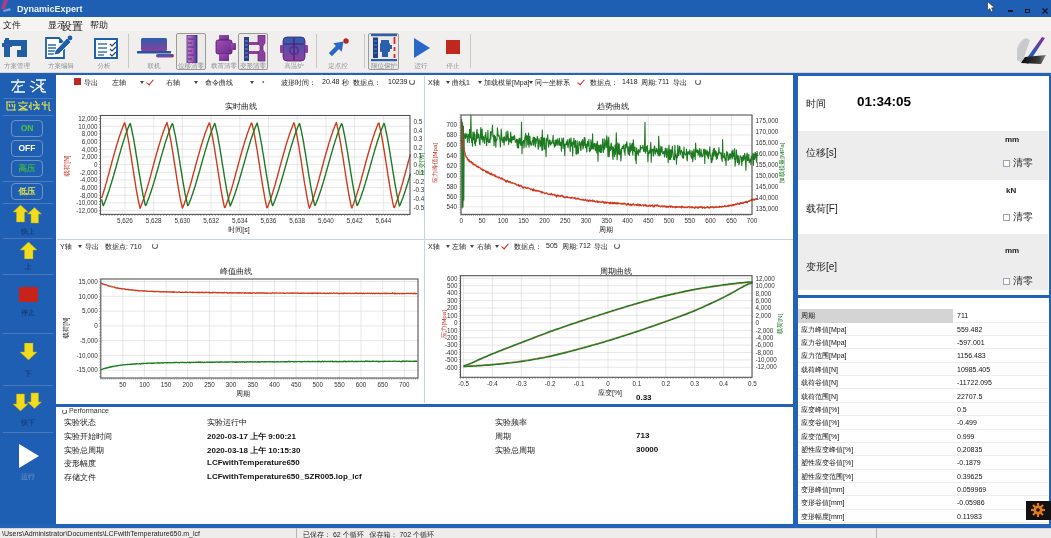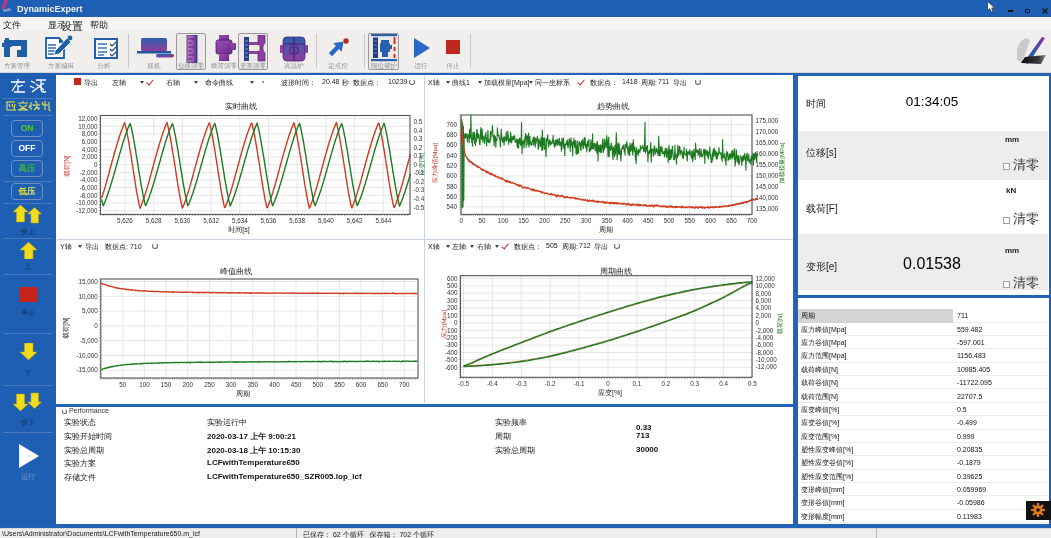--- a/index.html
+++ b/index.html
@@ -9,23 +9,23 @@
 .chk{display:inline-block;width:4px;height:7px;border-right:1.4px solid #c22;border-bottom:1.4px solid #c22;transform:rotate(40deg);vertical-align:middle;margin:0 2px 2px 2px}
 .hdr{position:absolute;font-size:7px;color:#1a1a1a;white-space:nowrap}
 .hdr span{margin-right:4px}
 .rfr{display:inline-block;width:6px;height:6px;border:1.1px solid #666;border-radius:50%;border-top-color:transparent;vertical-align:middle}
 .sbtn{position:absolute;left:11px;width:32px;height:17px;border:1.5px solid #7290bd;border-radius:4px;text-align:center;font-weight:bold;font-size:8.5px;line-height:14px;color:#fff}
 .sep{position:absolute;left:3px;width:50px;height:1px;background:#4a78b8}
 .slab{position:absolute;width:56px;text-align:center;font-size:7px;color:#16437e;font-weight:bold}
 .tlab{position:absolute;font-size:6.5px;color:#8a8f96;text-align:center;white-space:nowrap}
 .vsep{position:absolute;top:34px;width:1px;height:34px;background:#c9c7c5}
 .mlab{position:absolute;left:8px;font-size:10px;color:#222}
-.mval{position:absolute;font-weight:normal;color:#000;width:150px;text-align:center}
+.mval{position:absolute;font-weight:bold;color:#000;width:150px;}
 .munit{position:absolute;left:205px;font-size:8px;font-weight:bold;color:#222}
-.mclr{position:absolute;left:198px;font-size:13px;color:#333}
+.mclr{position:absolute;left:198px;font-size:10px;color:#333}
 .cb{display:inline-block;width:7px;height:7px;border:1px solid #9aa4ae;background:#fdfdfd;vertical-align:-1px;margin-right:3px}
 .trow{position:absolute;left:798px;width:250px;height:13.4px;font-size:7px;color:#111;border-bottom:1px solid #ececec;line-height:13.4px;white-space:nowrap}
 .trow b{font-weight:normal;position:absolute;left:159px}
 .irow{position:absolute;font-size:8px;color:#222;white-space:nowrap}
 .irow b{font-weight:bold;color:#111}
 </style></head><body>
 <div id="w">
 <div class="abs" style="left:0;top:0;width:1051px;height:17px;background:#1e5eb3"></div>
 <svg class="abs" style="left:1px;top:0px" width="12" height="13">
 <polygon points="0,9 3,0 7,0 4,9" fill="#b43a86"></polygon>
@@ -583,49 +583,48 @@
       <text x="191.0" y="22.0" font-size="8" text-anchor="middle" fill="#222" font-family="Liberation Sans, sans-serif">周期曲线</text>
       <text x="21.0" y="72.0" transform="rotate(-90 21.0 72.0)" font-size="6.2" text-anchor="middle" fill="#c0392b" font-family="Liberation Sans, sans-serif">应力[Mpa]</text>
       <text x="357.0" y="72.0" transform="rotate(-90 357.0 72.0)" font-size="6.2" text-anchor="middle" fill="#1d7a21" font-family="Liberation Sans, sans-serif">载荷[N]</text>
       <text x="185.0" y="142.8" font-size="7" text-anchor="middle" fill="#222" font-family="Liberation Sans, sans-serif">应变[%]</text>
     </svg>
 <div class="abs" style="left:56px;top:404px;width:739px;height:3px;background:#2263b8"></div>
 <div class="abs" style="left:62px;top:407px;font-size:7px;color:#333"><span class="rfr" style="width:5px;height:5px"></span> Performance</div>
 <div class="irow" style="left:64px;top:417px">实验状态</div>
 <div class="irow" style="left:207px;top:417px">实验运行中</div>
 <div class="irow" style="left:495px;top:417px">实验频率</div>
-<div class="irow" style="left:636px;top:423px"><b>0.33</b></div>
+<div class="irow" style="left:636px;top:393px"><b>0.33</b></div>
 <div class="irow" style="left:64px;top:431px">实验开始时间</div>
 <div class="irow" style="left:207px;top:431px"><b>2020-03-17 上午 9:00:21</b></div>
 <div class="irow" style="left:495px;top:431px">周期</div>
 <div class="irow" style="left:636px;top:431px"><b>713</b></div>
 <div class="irow" style="left:64px;top:445px">实验总周期</div>
 <div class="irow" style="left:207px;top:445px"><b>2020-03-18 上午 10:15:30</b></div>
 <div class="irow" style="left:495px;top:445px">实验总周期</div>
 <div class="irow" style="left:636px;top:445px"><b>30000</b></div>
-<div class="irow" style="left:64px;top:458px">实验方案</div>
+<div class="irow" style="left:64px;top:458px">变形幅度</div>
 <div class="irow" style="left:207px;top:458px"><b>LCFwithTemperature650</b></div>
 <div class="irow" style="left:64px;top:472px">存储文件</div>
 <div class="irow" style="left:207px;top:472px"><b>LCFwithTemperature650_SZR005.lop_lcf</b></div>
 <div class="abs" style="left:795px;top:73px;width:256px;height:2.5px;background:#2263b8"></div>
 <div class="abs" style="left:795px;top:73px;width:2.5px;height:454px;background:#2263b8"></div>
 <div class="abs" style="left:1048.5px;top:73px;width:2.5px;height:454px;background:#2263b8"></div>
 <div class="abs" style="left:798px;top:77px;width:250px;height:218px;background:#fff"></div>
 <div class="abs" style="left:798px;top:131px;width:250px;height:49px;background:#ededed"></div>
 <div class="abs" style="left:798px;top:234px;width:250px;height:56px;background:#ededed"></div>
 <div class="mlab" style="left:806px;top:97px">时间</div>
 <div class="mval" style="left:857px;top:94px;font-size:13.5px">01:34:05</div>
 <div class="mlab" style="left:806px;top:146px">位移[s]</div>
 <div class="munit" style="left:1005px;top:135px">mm</div>
 <div class="mclr" style="left:1003px;top:156px"><span class="cb"></span>清零</div>
 <div class="mlab" style="left:806px;top:202px">载荷[F]</div>
 <div class="munit" style="left:1006px;top:186px">kN</div>
 <div class="mclr" style="left:1003px;top:210px"><span class="cb"></span>清零</div>
 <div class="mlab" style="left:806px;top:260px">变形[e]</div>
-<div class="mval" style="left:857px;top:255px;font-size:16px">0.01538</div>
 <div class="munit" style="left:1005px;top:246px">mm</div>
 <div class="mclr" style="left:1003px;top:274px"><span class="cb"></span>清零</div>
 <div class="abs" style="left:795px;top:295px;width:256px;height:3px;background:#2263b8"></div>
 <div class="abs" style="left:798px;top:298px;width:250px;height:225px;background:#fff"></div>
 <div class="trow" style="top:309.4px"><span style="background:#d4d4d4;display:inline-block;width:155px;padding-left:3px;height:13.4px">周期</span><b>711</b></div>
 <div class="trow" style="top:322.8px"><span style="display:inline-block;width:155px;padding-left:3px;height:13.4px">应力峰值[Mpa]</span><b>559.482</b></div>
 <div class="trow" style="top:336.1px"><span style="display:inline-block;width:155px;padding-left:3px;height:13.4px">应力谷值[Mpa]</span><b>-597.001</b></div>
 <div class="trow" style="top:349.4px"><span style="display:inline-block;width:155px;padding-left:3px;height:13.4px">应力范围[Mpa]</span><b>1156.483</b></div>
 <div class="trow" style="top:362.8px"><span style="display:inline-block;width:155px;padding-left:3px;height:13.4px">载荷峰值[N]</span><b>10985.405</b></div>
 <div class="trow" style="top:376.1px"><span style="display:inline-block;width:155px;padding-left:3px;height:13.4px">载荷谷值[N]</span><b>-11722.095</b></div>

